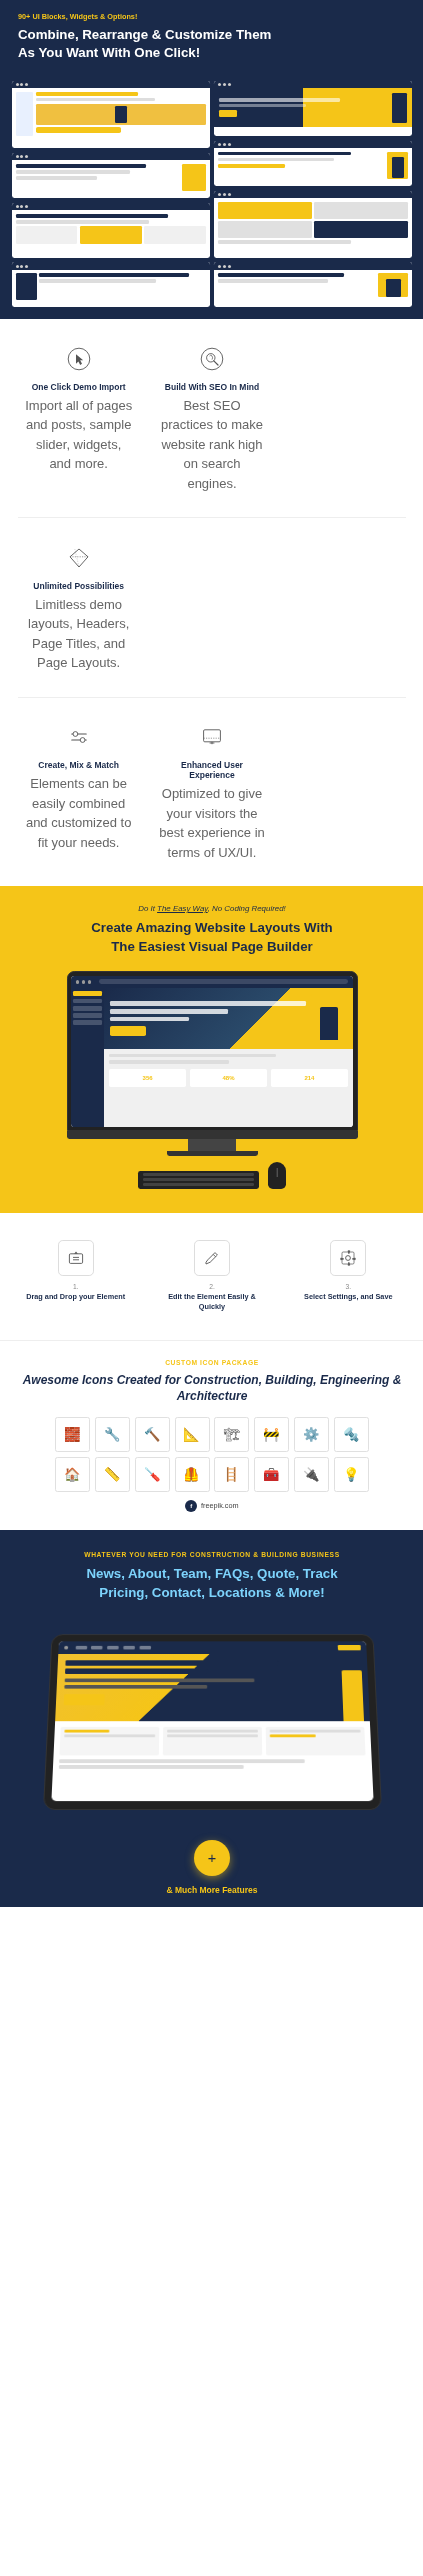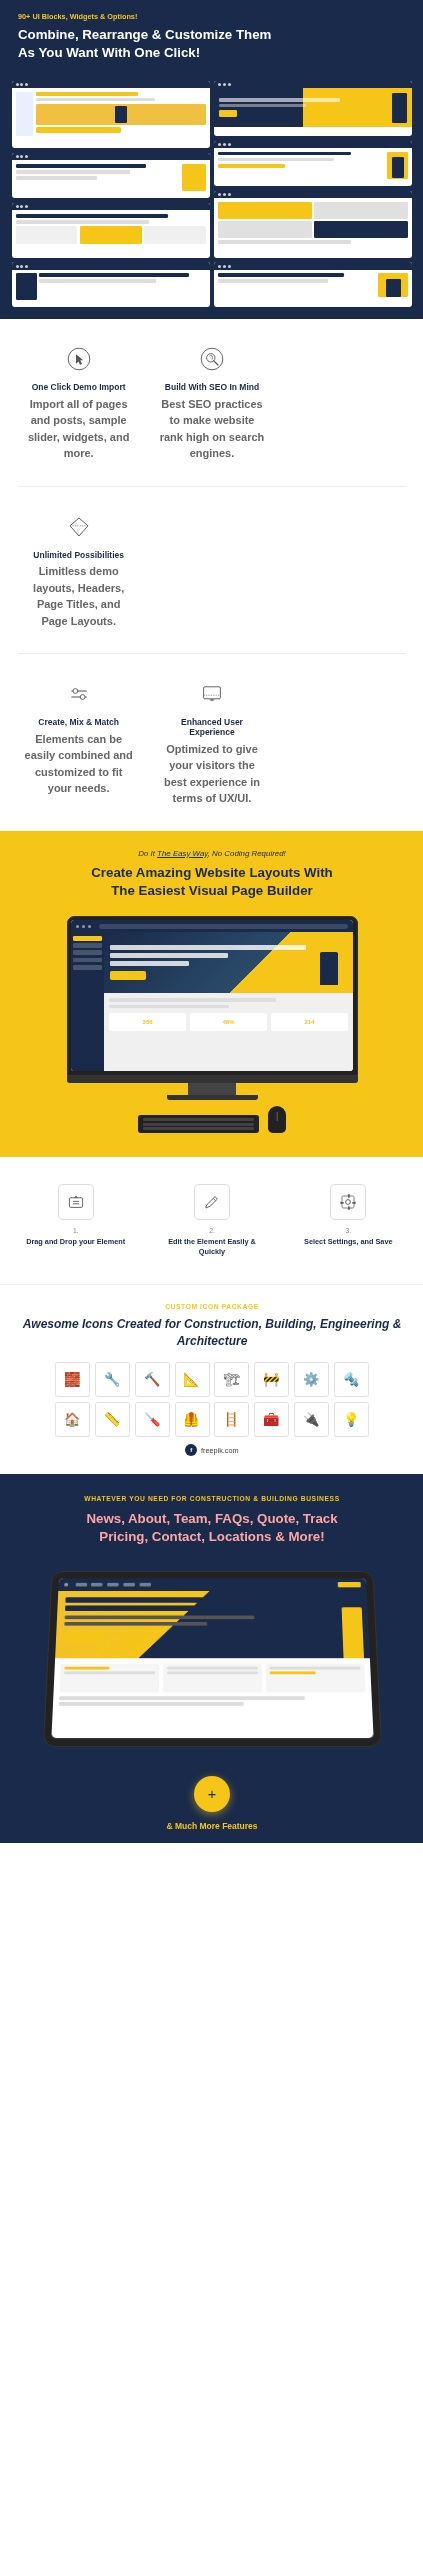--- a/index.html
+++ b/index.html
@@ -129,24 +129,23 @@
       width: 24px;
       height: 24px;
     }
     .feature-title {
       font-size: 8.5px;
       font-weight: 700;
       color: #1a2a4a;
       margin-bottom: 3.6px;
     }
     .feature-desc {
-      font-size: 11px;
+      font-size: 13px;
       color: #666;
       line-height: 1.5;
-      font-weight: bold;
     }
     .divider-line {
       border: none;
       border-top: 0.6px solid #eee;
       margin: 3px 0;
     }
 
     
     .section-cta {
       background: #f5c518;
@@ -442,23 +441,23 @@
       font-size: 6.7px;
       color: #f5c518;
       font-weight: 700;
       text-transform: uppercase;
       letter-spacing: 0.6px;
       margin-bottom: 7.3px;
     }
     .section-dark h2 {
       font-size: 13.3px;
       font-weight: 700;
-      color: #fca5a5;
+      color: #7dd3fc;
       line-height: 1.4;
-      margin-bottom: 13px;
+      margin-bottom: 21px;
     }
 
     
     .tablet-wrap {
       display: flex;
       justify-content: center;
       margin: 0 -12px;
     }
     .tablet {
       width: 339px;

